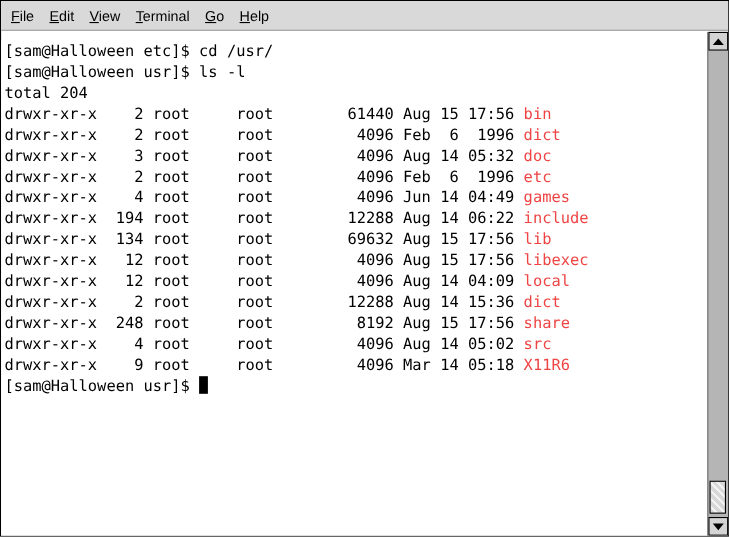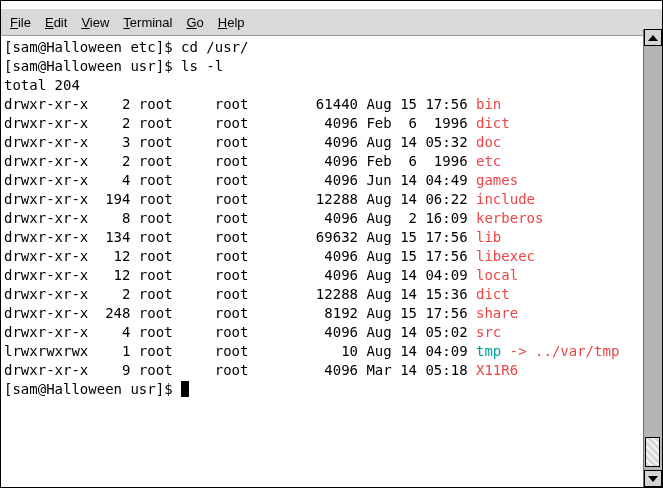--- a/index.html
+++ b/index.html
@@ -14,21 +14,20 @@
     font-family: "Liberation Sans", sans-serif;
   }
   
   .menubar {
     height: 27px;
     background: #d9d9d9;
     border-bottom: 1px solid #9e9e9e;
     display: flex;
     align-items: center;
     padding-left: 2px;
-    margin-top: 8px;
   }
   .menu-item {
     font-size: 13px;
     color: #000000;
     padding: 5px 7px;
     cursor: default;
     white-space: nowrap;
   }
   .menu-item .mnemonic { text-decoration: underline; }
   
@@ -129,28 +128,26 @@
   <div class="terminal">
       <div class="line"><span class="seg-fg">[sam@Halloween etc]$ cd /usr/</span></div>
       <div class="line"><span class="seg-fg">[sam@Halloween usr]$ ls -l</span></div>
       <div class="line"><span class="seg-fg">total 204</span></div>
       <div class="line"><span class="seg-fg">drwxr-xr-x    2 root     root        61440 Aug 15 17:56 </span><span class="seg-dir">bin</span></div>
       <div class="line"><span class="seg-fg">drwxr-xr-x    2 root     root         4096 Feb  6  1996 </span><span class="seg-dir">dict</span></div>
       <div class="line"><span class="seg-fg">drwxr-xr-x    3 root     root         4096 Aug 14 05:32 </span><span class="seg-dir">doc</span></div>
       <div class="line"><span class="seg-fg">drwxr-xr-x    2 root     root         4096 Feb  6  1996 </span><span class="seg-dir">etc</span></div>
       <div class="line"><span class="seg-fg">drwxr-xr-x    4 root     root         4096 Jun 14 04:49 </span><span class="seg-dir">games</span></div>
       <div class="line"><span class="seg-fg">drwxr-xr-x  194 root     root        12288 Aug 14 06:22 </span><span class="seg-dir">include</span></div>
-      <div class="line"><span class="seg-fg">drwxr-xr-x    8 root     root         4096 Aug  2 16:09 </span><span class="seg-dir">kerberos</span></div>
       <div class="line"><span class="seg-fg">drwxr-xr-x  134 root     root        69632 Aug 15 17:56 </span><span class="seg-dir">lib</span></div>
       <div class="line"><span class="seg-fg">drwxr-xr-x   12 root     root         4096 Aug 15 17:56 </span><span class="seg-dir">libexec</span></div>
       <div class="line"><span class="seg-fg">drwxr-xr-x   12 root     root         4096 Aug 14 04:09 </span><span class="seg-dir">local</span></div>
       <div class="line"><span class="seg-fg">drwxr-xr-x    2 root     root        12288 Aug 14 15:36 </span><span class="seg-dir">dict</span></div>
       <div class="line"><span class="seg-fg">drwxr-xr-x  248 root     root         8192 Aug 15 17:56 </span><span class="seg-dir">share</span></div>
       <div class="line"><span class="seg-fg">drwxr-xr-x    4 root     root         4096 Aug 14 05:02 </span><span class="seg-dir">src</span></div>
-      <div class="line"><span class="seg-fg">lrwxrwxrwx    1 root     root           10 Aug 14 04:09 </span><span class="seg-link">tmp</span><span class="seg-dir"> -&gt; ../var/tmp</span></div>
       <div class="line"><span class="seg-fg">drwxr-xr-x    9 root     root         4096 Mar 14 05:18 </span><span class="seg-dir">X11R6</span></div>
       <div class="line"><span class="seg-fg">[sam@Halloween usr]$ </span><span class="cursor"></span></div>
     </div>
 
   <div class="scrollbar">
     <div class="sb-btn">
       <div class="tri-up"></div>
     </div>
     <div class="sb-trough">
       <div class="sb-thumb"></div>

